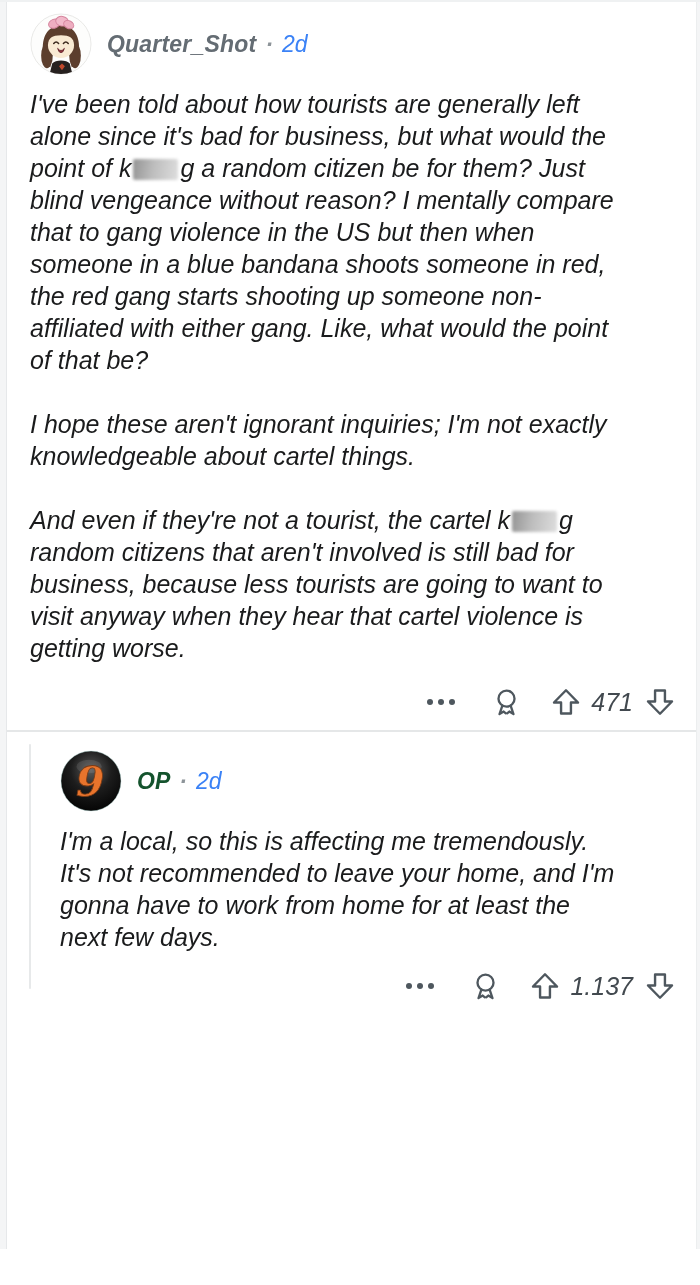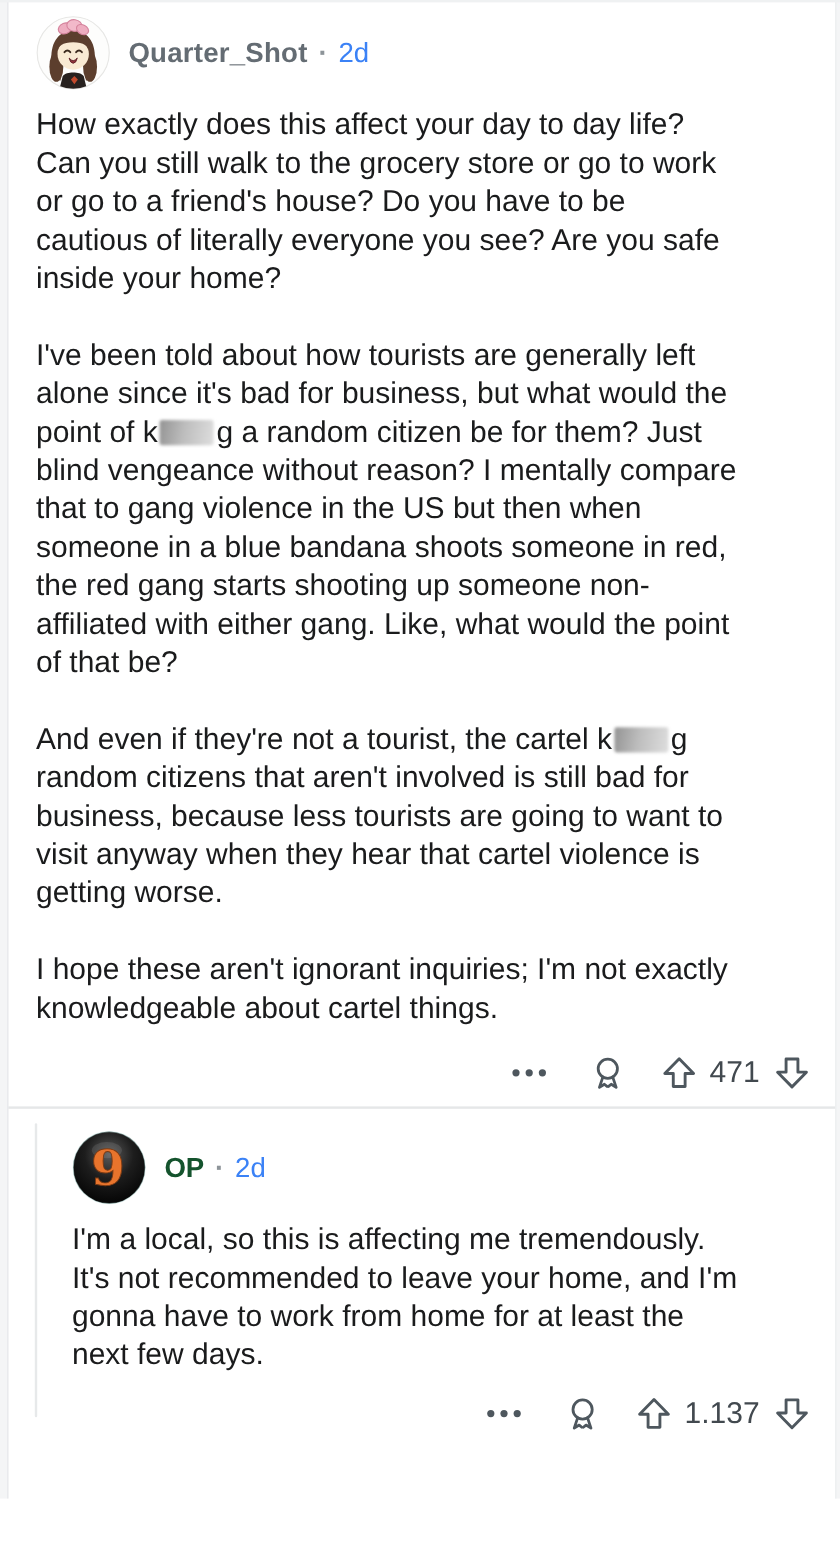--- a/index.html
+++ b/index.html
@@ -2,20 +2,21 @@
 <html><head>
 <meta charset="utf-8">
 <style>
   html,body{margin:0;padding:0;}
   .screen{
     position:relative;
     width:700px;height:1249px;
     background:#ffffff;
     overflow:hidden;
     font-family:"Liberation Sans","DejaVu Sans",sans-serif;
+    font-style:italic;
     -webkit-font-smoothing:antialiased;
   }
   
   .edge{position:absolute;pointer-events:none;background:#f4f5f6;}
   .edge-left{left:0;top:0;width:6px;height:1272px;border-right:1px solid #e6e8ea;}
   .edge-right{right:0;top:0;width:3px;height:1272px;border-left:1px solid #eceeef;}
   .edge-top{left:0;top:0;width:700px;height:2px;background:#eff1f2;}
   .edge-bottom{left:0;top:1272px;width:700px;height:13px;background:#eceef0;border-top:1px solid #d7dadc;}
 
   .comment{position:relative;}
@@ -92,24 +93,23 @@
         </g>
       </svg>
       <div class="c-meta">
         <span class="username">Quarter_Shot</span>
         <span class="meta-sep">·</span>
         <span class="meta-time">2d</span>
       </div>
     </header>
 
     <div class="c-body">
-        <p>How exactly does this affect your day to day life?<br>Can you still walk to the grocery store or go to work<br>or go to a friend's house? Do you have to be<br>cautious of literally everyone you see? Are you safe<br>inside your home?</p>
         <p>I've been told about how tourists are generally left<br>alone since it's bad for business, but what would the<br>point of k<span class="censored"></span>g a random citizen be for them? Just<br>blind vengeance without reason? I mentally compare<br>that to gang violence in the US but then when<br>someone in a blue bandana shoots someone in red,<br>the red gang starts shooting up someone non-<br>affiliated with either gang. Like, what would the point<br>of that be?</p>
+        <p>I hope these aren't ignorant inquiries; I'm not exactly<br>knowledgeable about cartel things.</p>
         <p>And even if they're not a tourist, the cartel k<span class="censored"></span>g<br>random citizens that aren't involved is still bad for<br>business, because less tourists are going to want to<br>visit anyway when they hear that cartel violence is<br>getting worse.</p>
-        <p>I hope these aren't ignorant inquiries; I'm not exactly<br>knowledgeable about cartel things.</p>
       </div>
 
     <div class="actions">
       <button class="action-btn btn-more">
         <span class="dots">
           <span class="dot"></span>
             <span class="dot"></span>
             <span class="dot"></span>
         </span>
       </button>

